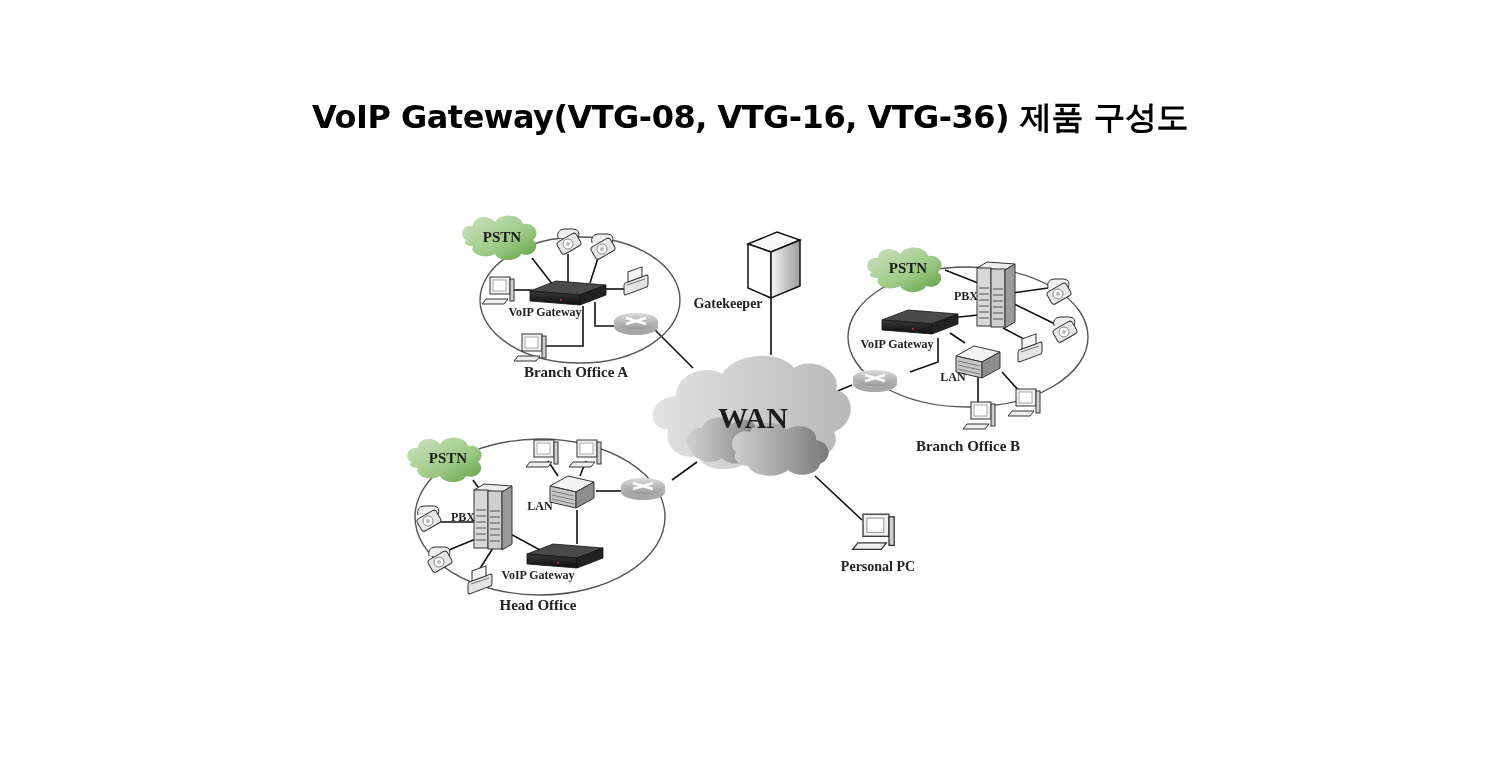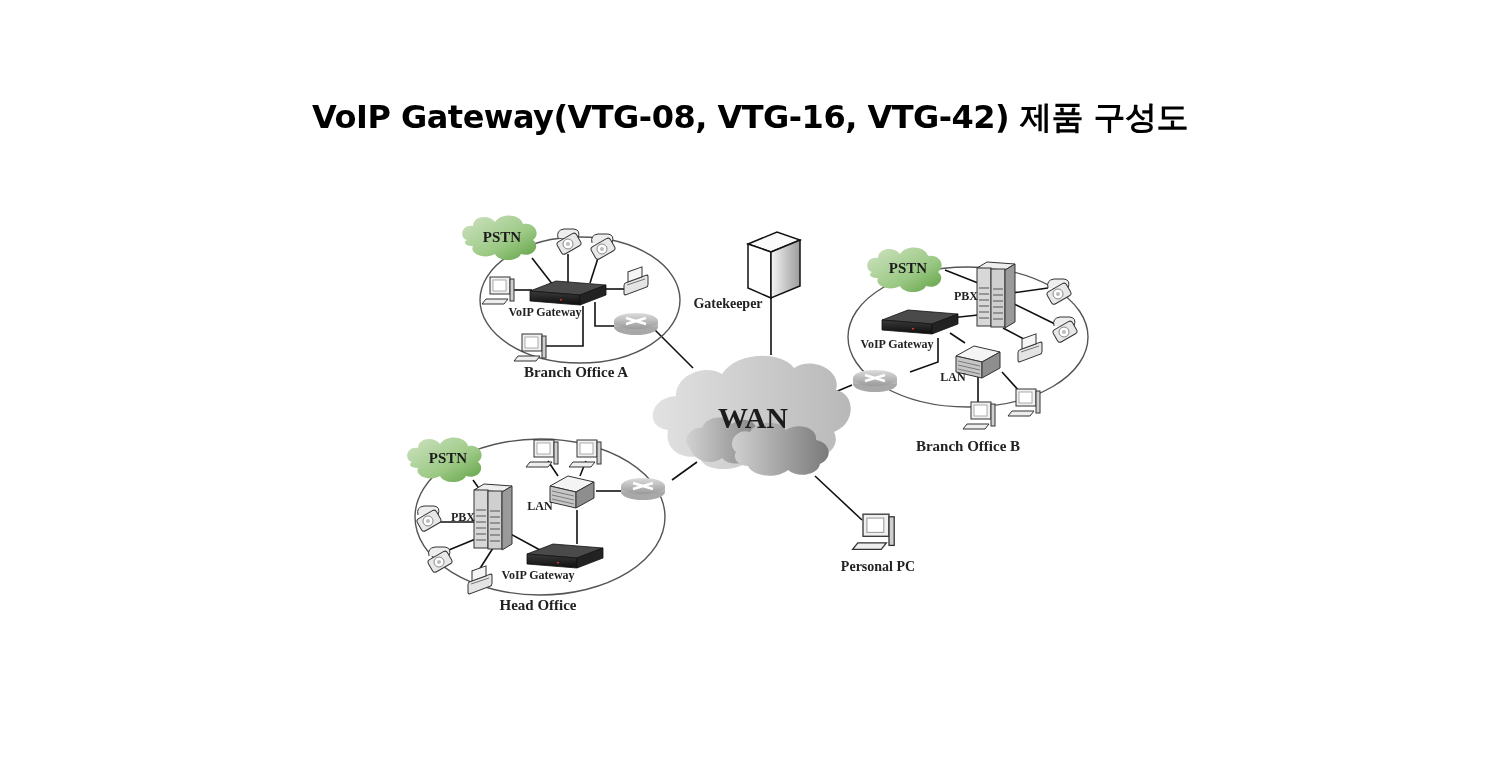--- a/index.html
+++ b/index.html
@@ -15,21 +15,21 @@
   .lbl-m { font-size: 14px; }
   .lbl-l { font-size: 15px; }
   .lbl-pstn { font-size: 15px; font-weight: bold; fill: #1c1c1c; }
   .lbl-wan { font-size: 30px; font-weight: bold; fill: #1c1c1c; }
   .ln { stroke: #111; stroke-width: 1.6; fill: none; }
   .ell { stroke: #555; stroke-width: 1.4; fill: none; }
 </style>
 </head>
 <body>
 
-<div class="title">VoIP Gateway(VTG-08, VTG-16, VTG-42) 제품 구성도</div>
+<div class="title">VoIP Gateway(VTG-08, VTG-16, VTG-36) 제품 구성도</div>
 
 <svg class="diagram" width="1500" height="780" viewBox="0 0 1500 780">
   <defs>
     <linearGradient id="gPstn" x1="0" y1="0" x2="1" y2="1">
       <stop offset="0" stop-color="#cfe3c2"></stop>
       <stop offset="0.6" stop-color="#9cc985"></stop>
       <stop offset="1" stop-color="#5fa043"></stop>
     </linearGradient>
     <linearGradient id="gWan" x1="0" y1="0" x2="1" y2="0">
       <stop offset="0" stop-color="#e2e2e2"></stop>

